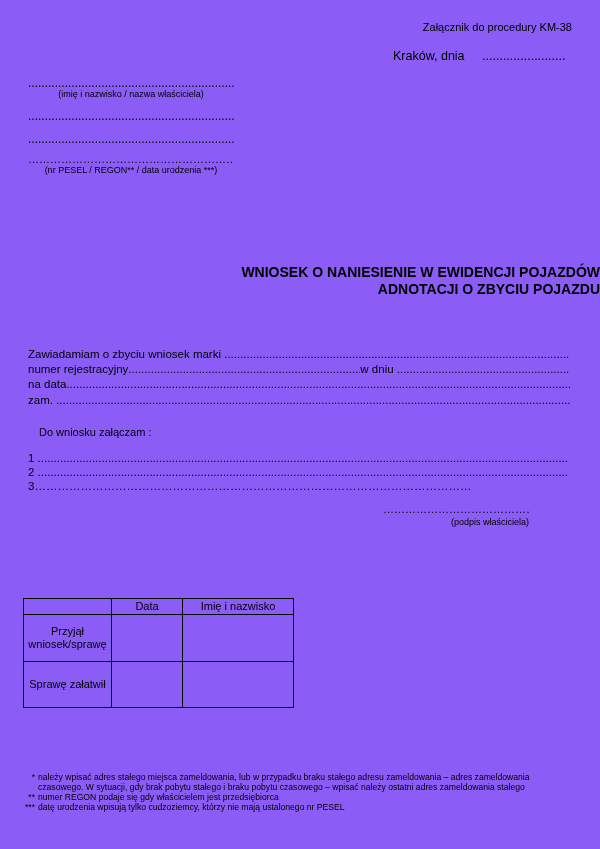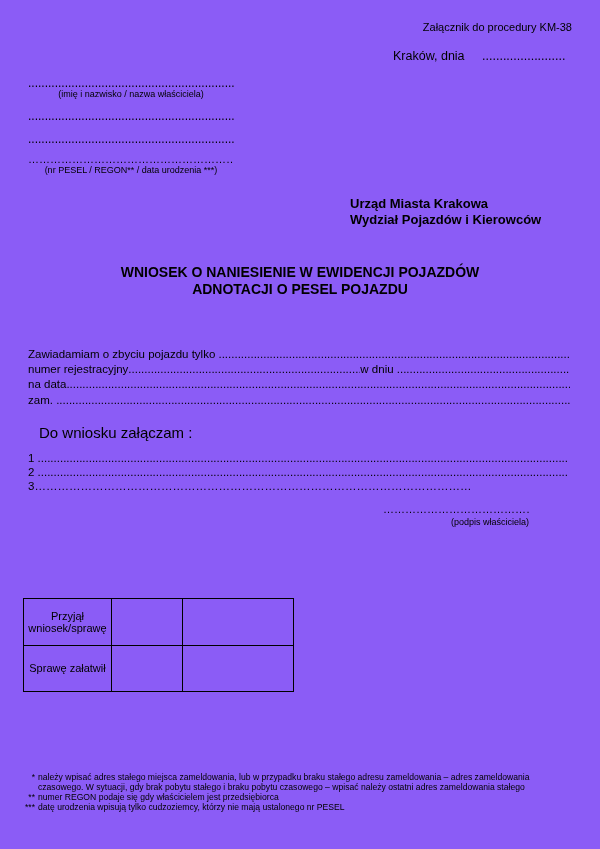--- a/index.html
+++ b/index.html
@@ -15,28 +15,28 @@
   .city-date { position:absolute; top:49px; left:393px; width:173px; display:flex; font-size:12.5px; line-height:14px;gap:14px; }
 
   .applicant { position:absolute; left:28px; top:78px; width:206px; }
   .dotline { font-size:12px; line-height:11px; height:11px; overflow:hidden; white-space:nowrap; }
   .dotline.ell { font-size:11px; }
   .sublabel { font-size:9px; line-height:10px; height:10px; text-align:center; }
   .gap12 { margin-top:12px; }
   .gap9  { margin-top:9px;  }
 
   .recipient { position:absolute; left:350px; top:196px; font-weight:bold; font-size:13px; line-height:15.5px; }
-  .doc-title { position:absolute; top:264px; left:0; width:100%; text-align:center; font-weight:bold; font-size:14px; line-height:16.5px; }
+  .doc-title { position:absolute; top:264px; left:0; width:100%; text-align:right; font-weight:bold; font-size:14px; line-height:16.5px; }
 
   .body-lines { position:absolute; left:28px; top:347px; width:542px; font-size:11.5px; line-height:15.2px; }
   .bline { display:flex; }
   .bline span { white-space:pre; }
   .dots-mid { flex:0 0 232px; width:232px; overflow:hidden; white-space:nowrap; }
 
-  .attach-head { position:absolute; left:28px; top:426px; font-size:15px; line-height:13px;padding-left:11px; }
+  .attach-head { position:absolute; left:28px; top:426px; font-size:11px; line-height:13px;padding-left:11px; }
   .attach-list { position:absolute; left:28px; top:451px; width:540px; font-size:11.5px; line-height:14.2px; }
 
   .signature { position:absolute; left:383px; top:504px; width:146px; text-align:center; }
   .signature .dotline { font-size:11px; text-align:left; }
   .signature .sublabel { margin-top:2px;text-align:right; }
 
   table.office { position:absolute; left:23px; top:598px; border-collapse:collapse; table-layout:fixed; width:270px; font-size:11px; }
   table.office th, table.office td { border:1px solid #000; font-weight:normal; text-align:center; vertical-align:middle; padding:1px 2px; line-height:12.5px; }
   tr.hrow { height:15px; }
   tr.r1 { height:47px; }
@@ -61,33 +61,29 @@
 
   <div class="applicant">
     <div class="dotline">................................................................................................................................................................................................................................................</div>
     <div class="sublabel">(imię i nazwisko / nazwa właściciela)</div>
     <div class="dotline gap12">................................................................................................................................................................................................................................................</div>
     <div class="dotline gap12">................................................................................................................................................................................................................................................</div>
     <div class="dotline ell gap9">……………………………………………………………………………………………………</div>
     <div class="sublabel">(nr PESEL / REGON** / data urodzenia ***)</div>
   </div>
 
-  <div class="recipient">
-    <div>Urząd Miasta Krakowa</div>
-    <div>Wydział Pojazdów i Kierowców</div>
-  </div>
 
   <div class="doc-title">
     <div>WNIOSEK O NANIESIENIE W EWIDENCJI POJAZDÓW</div>
-    <div>ADNOTACJI O PESEL POJAZDU</div>
+    <div>ADNOTACJI O ZBYCIU POJAZDU</div>
   </div>
 
   <div class="body-lines">
     <div class="bline">
-      <span>Zawiadamiam o zbyciu pojazdu tylko </span>
+      <span>Zawiadamiam o zbyciu wniosek marki </span>
       <span class="fill">................................................................................................................................................................................................................................................</span>
     </div>
     <div class="bline">
       <span>numer rejestracyjny</span>
       <span class="dots-mid">................................................................................................................................................................................................................................................</span>
       <span>w dniu </span>
       <span class="fill">................................................................................................................................................................................................................................................</span>
     </div>
     <div class="bline">
       <span>na data</span>
@@ -121,20 +117,25 @@
     <div class="sublabel">(podpis właściciela)</div>
   </div>
 
   <table class="office">
     <colgroup>
       <col style="width:88px">
         <col style="width:71px">
         <col style="width:111px">
     </colgroup>
     <tbody>
+        <tr class="hrow">
+      <th></th>
+      <th>Data</th>
+      <th>Imię i nazwisko</th>
+    </tr>
     <tr class="r1">
       <td>Przyjął wniosek/sprawę</td>
       <td></td>
       <td></td>
     </tr>
     <tr class="r2">
       <td>Sprawę załatwił</td>
       <td></td>
       <td></td>
     </tr>

